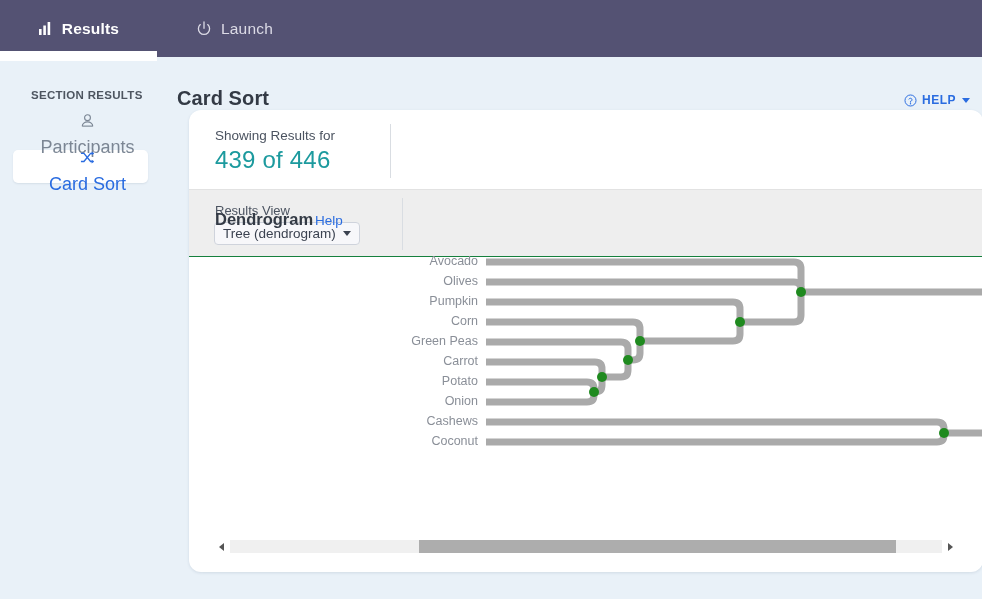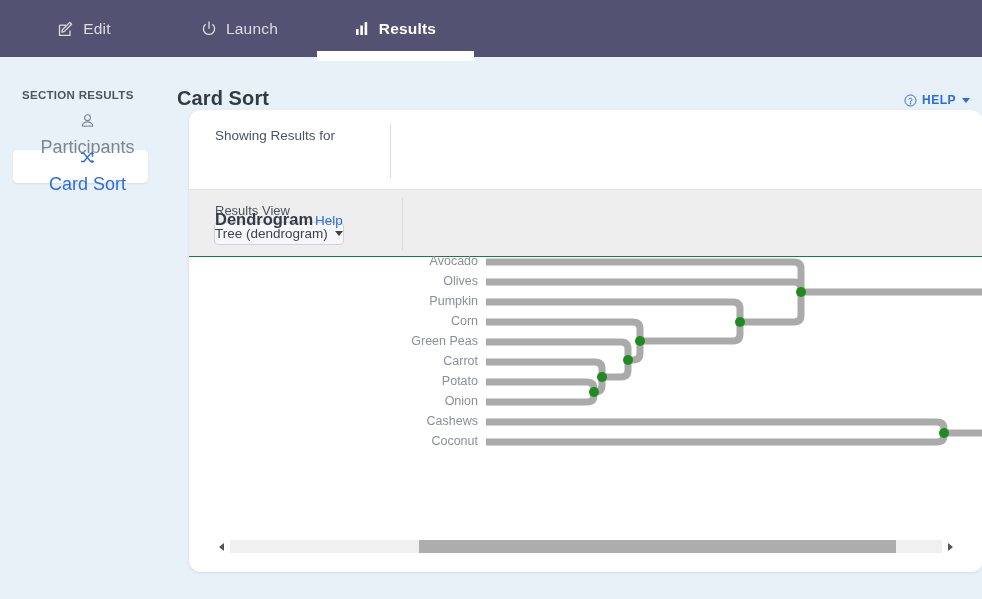--- a/index.html
+++ b/index.html
@@ -39,21 +39,21 @@
   .nav-ico svg { display: block; }
 
   
   .sidebar {
     position: absolute; top: 57px; left: 0;
     width: 162px; height: 542px;
     padding: 32px 14px 0 13px;
   }
   .side-head {
     font-size: 11.5px; font-weight: bold; letter-spacing: .3px;
-    color: #4d5560; margin-bottom: 12px; margin-left: 9px;
+    color: #4d5560; margin-bottom: 12px; margin-left: 18px;
   }
   .side-item {
     display: flex; align-items: center; gap: 9px;
     height: 33px; padding-left: 14px;
     border-radius: 5px;
     font-size: 18px;
     color: #7b8694;
     cursor: pointer;
     margin-bottom: 4px;
     flex-direction: column;
@@ -105,21 +105,21 @@
   
   .strip-view {
     position: relative; height: 68px;
     background: #eeeeee;
     border-top: 1px solid #e2e2e2;
     border-bottom: 1px solid #15803d;
   }
   .strip-view .lbl { position: absolute; top: 13px; left: 26px; font-size: 13px; color: #4b5360; }
   .dd {
     position: absolute; top: 32px; left: 25px;
-    height: 23px; padding: 0 0;
+    height: 23px; padding: 0 8px;
     display: inline-flex; align-items: center; gap: 7px;
     background: #f7f7fa;
     border: 1px solid #cfd3dc;
     border-radius: 4px;
     font-size: 13.5px; color: #3b4250;
     cursor: pointer;
   }
   .dd .caret {
     width: 0; height: 0;
     border-left: 4.5px solid transparent;
@@ -173,50 +173,40 @@
     background: #adadad;
     left: 26.5%; width: 67%;
     cursor: pointer;
   }
 </style>
 </head>
 <body>
 
 <div class="topnav">
 
-  <div class="nav-tab t-edit">
-    <span class="nav-ico">
-      <svg width="16" height="16" viewBox="0 0 16 16">
-        <path d="M1.5 4.2 V14.3 H12 V9.4" fill="none" stroke="#dcdbe6" stroke-width="1.3"></path>
-        <path d="M1.5 4.2 H8" fill="none" stroke="#dcdbe6" stroke-width="1.3"></path>
-        <path d="M6.2 10.6 L13.6 3.2 L11.8 1.4 L4.4 8.8 L3.9 11.1 Z" fill="none" stroke="#dcdbe6" stroke-width="1.3" stroke-linejoin="round"></path>
-      </svg>
-    </span>
-    <span>Edit</span>
-  </div>
-
-  <div class="nav-tab t-launch">
-    <span class="nav-ico">
-      <svg width="16" height="16" viewBox="0 0 16 16">
-        <path d="M4.3 3.6 A5.6 5.6 0 1 0 11.7 3.6" fill="none" stroke="#dcdbe6" stroke-width="1.3" stroke-linecap="round"></path>
-        <path d="M8 1 V7.3" fill="none" stroke="#dcdbe6" stroke-width="1.3" stroke-linecap="round"></path>
-      </svg>
-    </span>
-    <span>Launch</span>
-  </div>
 
   <div class="nav-tab t-results active">
     <span class="nav-ico">
       <svg width="15" height="15" viewBox="0 0 15 15">
         <rect x="1" y="8" width="2.6" height="6" fill="#ffffff"></rect>
         <rect x="5.3" y="4.5" width="2.6" height="9.5" fill="#ffffff"></rect>
         <rect x="9.6" y="1" width="2.6" height="13" fill="#ffffff"></rect>
       </svg>
     </span>
     <span>Results</span>
+  </div>
+
+  <div class="nav-tab t-launch">
+    <span class="nav-ico">
+      <svg width="16" height="16" viewBox="0 0 16 16">
+        <path d="M4.3 3.6 A5.6 5.6 0 1 0 11.7 3.6" fill="none" stroke="#dcdbe6" stroke-width="1.3" stroke-linecap="round"></path>
+        <path d="M8 1 V7.3" fill="none" stroke="#dcdbe6" stroke-width="1.3" stroke-linecap="round"></path>
+      </svg>
+    </span>
+    <span>Launch</span>
   </div>
 
 </div>
 
 <div class="sidebar">
   <div class="side-head">SECTION RESULTS</div>
 
   <div class="side-item">
     <span class="side-ico">
       <svg width="15" height="15" viewBox="0 0 16 16">
@@ -255,20 +245,21 @@
     </span>
     <span>HELP</span>
     <span class="caret"></span>
   </div>
 
   <div class="card">
 
     <div class="strip-results">
       <div class="cell">
         <div class="lbl-small">Showing Results for</div>
+        <div class="big-count">439 of 446</div>
       </div>
       <div class="v-div"></div>
     </div>
 
     <div class="strip-view">
       <div class="lbl">Results View</div>
       <div class="dd">
         <span>Tree (dendrogram)</span>
         <span class="caret"></span>
       </div>

